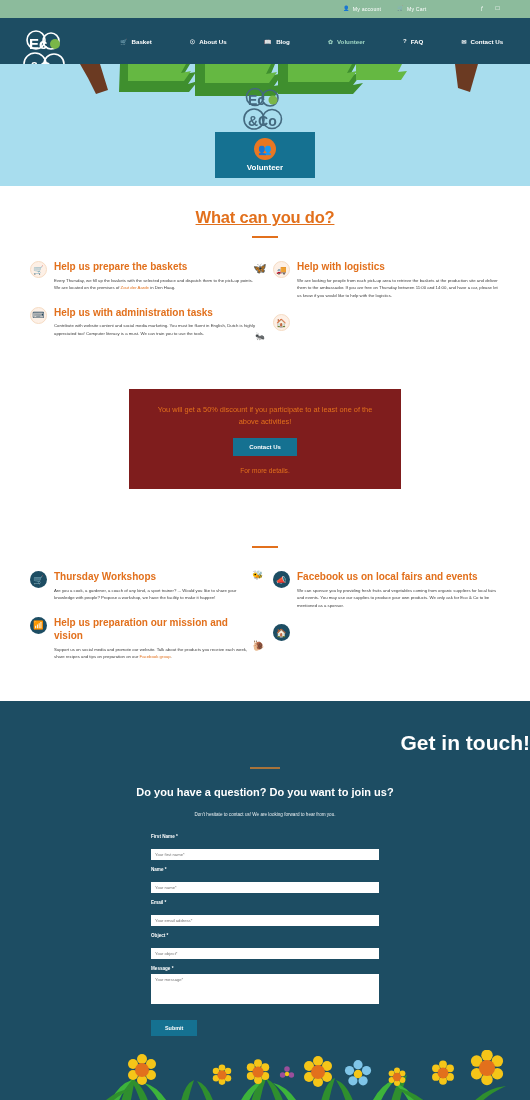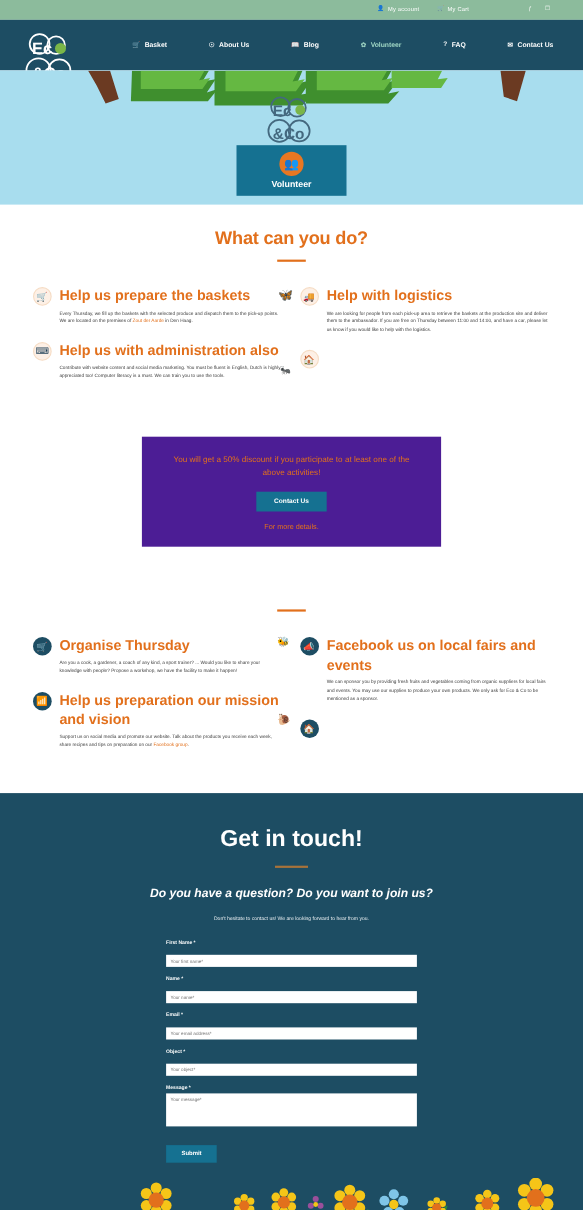--- a/index.html
+++ b/index.html
@@ -61,20 +61,21 @@
     display: flex; align-items: center; justify-content: center;
     color: #fff; font-size: 11px;
   }
   .hero-badge .blabel { color: #fff; font-size: 8px; font-weight: bold; }
 
   
   .sec-white { background: #fff; padding-top: 22px; }
   .h2 {
     text-align: center; color: #e2701c; font-size: 16.5px; font-weight: bold;
     letter-spacing: -.2px;
+    text-decoration: underline;
   }
   .h2.dark { color: #1d4d63; font-size: 11.5px; }
   .rule {
     width: 26px; height: 2px; background: #e2701c;
     margin: 9px auto 0;
   }
 
   .cards {
     display: flex; padding: 22px 22px 0 22px; gap: 0; position: relative;
   }
@@ -82,35 +83,35 @@
   .card { display: flex; gap: 7px; margin-bottom: 14px; }
   .badge-ico {
     flex: 0 0 auto; width: 17px; height: 17px; border-radius: 50%;
     display: flex; align-items: center; justify-content: center;
     font-size: 8.5px; margin-top: 1px;
   }
   .badge-ico.light { background: #fdf0e6; color: #1d3f57; border: 1px solid #f6dcc4; }
   .badge-ico.dark  { background: #1d4d63; color: #ffffff; }
   .card-body { flex: 1 1 auto; }
   .card-title {
-    color: #e2701c; font-size: 13px; font-weight: bold; line-height: 1.35;
+    color: #e2701c; font-size: 10px; font-weight: bold; line-height: 1.35;
     margin-bottom: 3px;
   }
   .card-text {
     color: #3b3b3b; font-size: 4.3px; line-height: 1.75;
   }
   .card-text a { color: #e2701c; text-decoration: none; }
 
   
   .critter { position: absolute; font-size: 11px; }
 
   
   .banner-wrap { background: #fff; padding: 38px 0 0 0; display: flex; justify-content: center; }
   .banner {
-    width: 272px; height: 100px; background: #4c1d95;
+    width: 272px; height: 100px; background: #7f1d1d;
     display: flex; flex-direction: column; align-items: center;
     justify-content: center; gap: 11px; padding: 0 22px;
   }
   .banner-text {
     color: #e2701c; font-size: 7.4px; text-align: center; line-height: 1.6;
   }
   .btn-contact {
     background: #157191; color: #fff; border: none;
     font-size: 6px; font-weight: bold; padding: 6px 16px;
     font-family: inherit; cursor: pointer;
@@ -118,27 +119,26 @@
   .banner-sub { color: #e2701c; font-size: 6.6px; }
 
   
   .sec-more { background: #fff; padding-top: 48px; padding-bottom: 26px; }
 
   
   .touch {
     background: #1d4d63; padding: 30px 0 0 0; position: relative;
   }
   .touch h1 {
-    text-align: center; color: #fff; font-size: 21px; font-weight: bold;
+    text-align: right; color: #fff; font-size: 21px; font-weight: bold;
   }
   .touch .rule { background: #a8733a; width: 30px; margin-top: 12px; }
   .touch h3 {
     text-align: center; color: #fff; font-size: 11px; font-weight: bold;
     margin-top: 17px;
-    font-style: italic;
   }
   .touch .lede {
     text-align: center; color: #e8eef1; font-size: 4.6px; margin-top: 14px;
   }
   .form { width: 228px; margin: 17px auto 0; }
   .fgroup { margin-bottom: 7px; }
   .flabel { color: #fff; font-size: 4.6px; font-weight: bold; display: block; margin-bottom: 3px; }
   .finput {
     width: 100%; height: 11px; background: #fff; border: none;
     font-size: 4.2px; color: #9aa5ab; padding: 0 4px;
@@ -267,21 +267,21 @@
           <div class="badge-ico light">🛒</div>
           <div class="card-body">
             <div class="card-title">Help us prepare the baskets</div>
             <div class="card-text"><span>Every Thursday, we fill up the baskets with the selected produce and dispatch them to the pick-up points. We are located on the premises of </span><a href="#">Zout der Aarde</a><span> in Den Haag.</span></div>
           </div>
         </div>
 
         <div class="card">
           <div class="badge-ico light">⌨</div>
           <div class="card-body">
-            <div class="card-title">Help us with administration also</div>
+            <div class="card-title">Help us with administration tasks</div>
             <div class="card-text">Contribute with website content and social media marketing. You must be fluent in English, Dutch is highly appreciated too! Computer literacy is a must. We can train you to use the tools.</div>
           </div>
         </div>
 
       </div>
 
       <div class="col">
 
         <div class="card">
           <div class="badge-ico light">🚚</div>
@@ -312,21 +312,21 @@
 
   <div class="sec-more">
     <div class="rule"></div>
 
     <div class="cards">
       <div class="col">
 
         <div class="card">
           <div class="badge-ico dark">🛒</div>
           <div class="card-body">
-            <div class="card-title">Organise Thursday</div>
+            <div class="card-title">Thursday Workshops</div>
             <div class="card-text">Are you a cook, a gardener, a coach of any kind, a sport trainer? ... Would you like to share your knowledge with people? Propose a workshop, we have the facility to make it happen!</div>
           </div>
         </div>
 
         <div class="card">
           <div class="badge-ico dark">📶</div>
           <div class="card-body">
             <div class="card-title">Help us preparation our mission and vision</div>
             <div class="card-text"><span>Support us on social media and promote our website. Talk about the products you receive each week, share recipes and tips on preparation on our </span><a href="#">Facebook group</a><span>.</span></div>
           </div>

